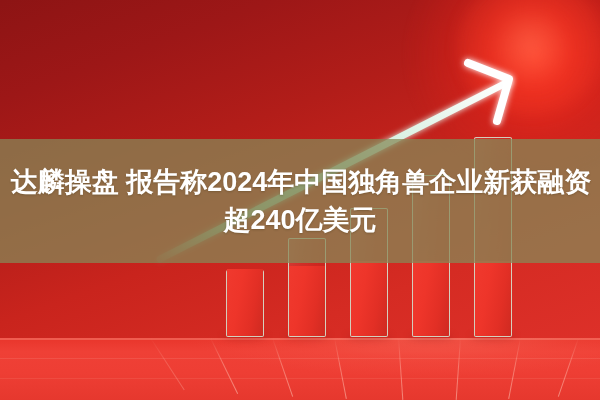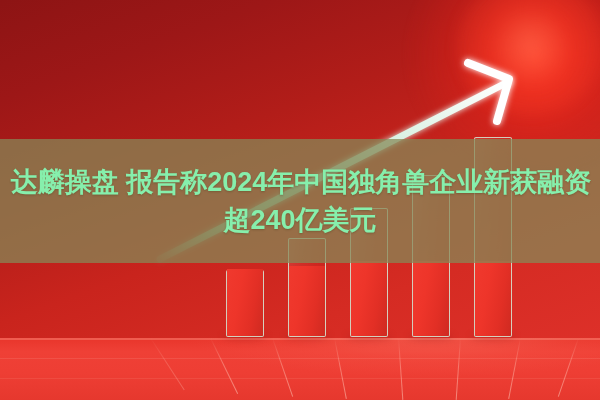--- a/index.html
+++ b/index.html
@@ -130,21 +130,21 @@
   }
   .headline {
     position: absolute;
     left: 0; top: 139px;
     width: 600px; height: 124px;
     display: flex;
     flex-direction: column;
     align-items: center;
     justify-content: center;
     gap: 4px;
-    color: #86efac;
+    color: #ffffff;
     font-weight: bold;
     font-size: 27px;
     line-height: 34px;
     letter-spacing: 0px;
     text-shadow: 0 1px 2px rgba(60,50,20,0.30);
     white-space: nowrap;
   }
   .headline .l1 { width: 600px; text-align: center; padding-left: 2px; }
   .headline .l2 { width: 484px; text-align: center; }
 </style>

